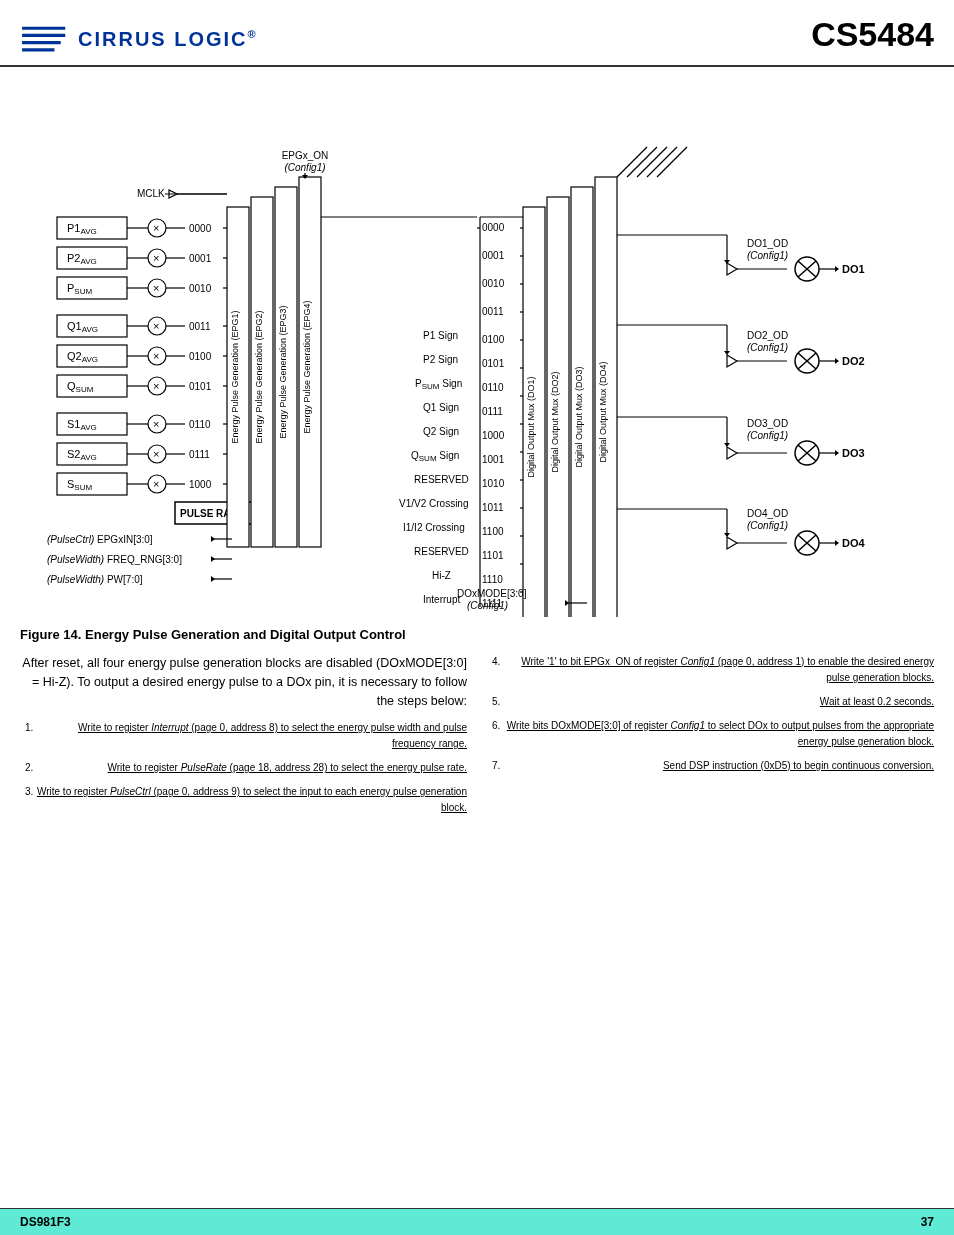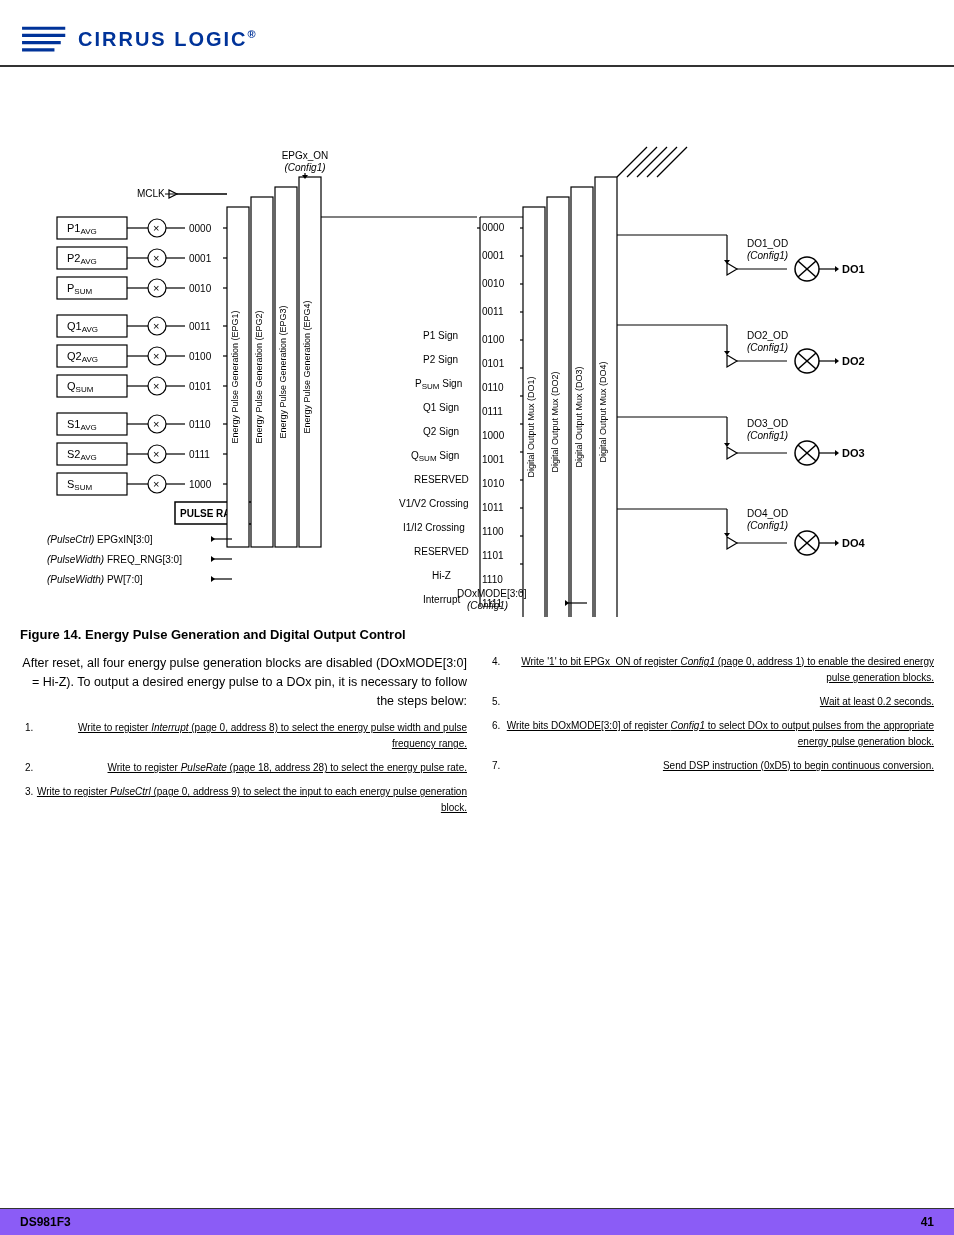--- a/index.html
+++ b/index.html
@@ -88,21 +88,21 @@
       position: fixed;
       bottom: 0;
       left: 0;
       width: 954px;
       border-top: 1px solid #333;
       padding: 6px 20px;
       display: flex;
       justify-content: space-between;
       font-size: 12px;
       font-weight: bold;
-      background: #8b5cf6;
+      background: #5eead4;
     }
 
     
     .diagram-svg {
       font-family: Arial, sans-serif;
     }
   </style>
 </head>
 <body>
 
@@ -112,20 +112,21 @@
 
       <line x1="2" y1="8" x2="50" y2="8" stroke="#003399" stroke-width="3.5"></line>
       <line x1="2" y1="16" x2="50" y2="16" stroke="#003399" stroke-width="3.5"></line>
       <line x1="2" y1="24" x2="45" y2="24" stroke="#003399" stroke-width="3.5"></line>
       <line x1="2" y1="32" x2="38" y2="32" stroke="#003399" stroke-width="3.5"></line>
     </svg>
     <div style="display:flex;flex-direction:column;">
       <span style="font-size:20px;font-weight:bold;color:#003399;letter-spacing:2px;">CIRRUS LOGIC<sup style="font-size:11px;">®</sup></span>
     </div>
   </div>
+  <div style="font-size:34px;font-weight:bold;">CS5484</div>
 </div>
 
 <div class="main-content">
 
   <div class="diagram-container">
     <svg width="900" height="530" viewBox="0 0 900 530" class="diagram-svg">
 
       <rect x="30" y="130" width="70" height="22" fill="white" stroke="black" stroke-width="1.2"></rect>
       <text x="40" y="145" font-size="11">P1<tspan font-size="8" baseline-shift="-2">AVG</tspan></text>
 
@@ -423,14 +424,14 @@
         <li>Write bits DOxMODE[3:0] of register <em>Config1</em> to select DOx to output pulses from the appropriate energy pulse generation block.</li>
         <li>Send DSP instruction (0xD5) to begin continuous conversion.</li>
       </ol>
     </div>
   </div>
 
 </div>
 
 <div class="footer">
   <span>DS981F3</span>
-  <span>41</span>
+  <span>37</span>
 </div>
 
 </body></html>

